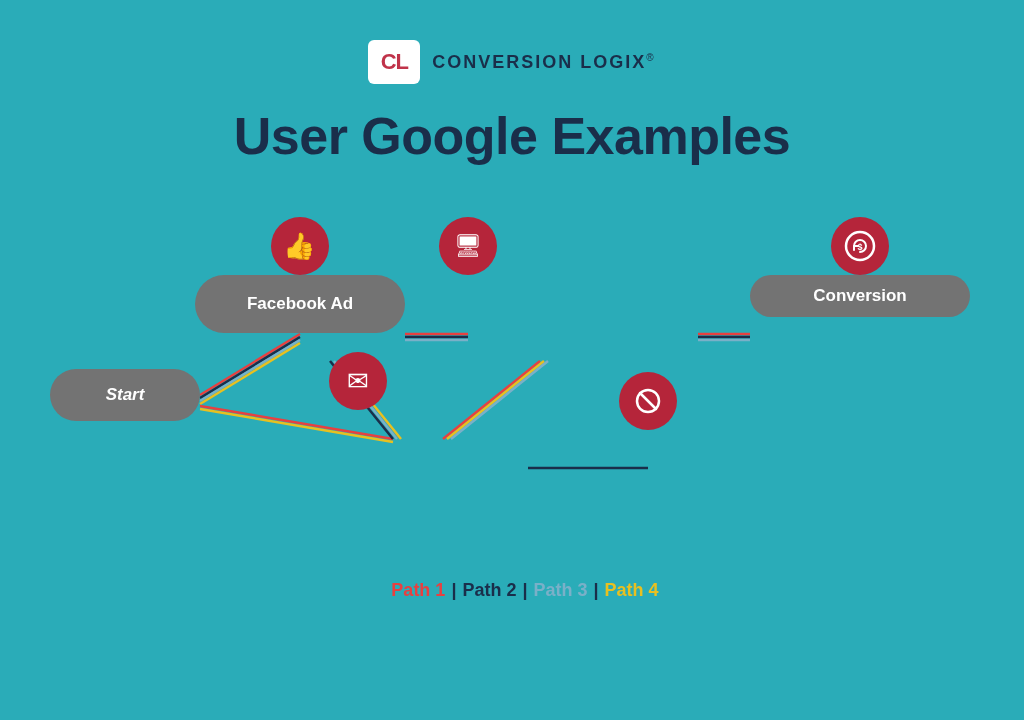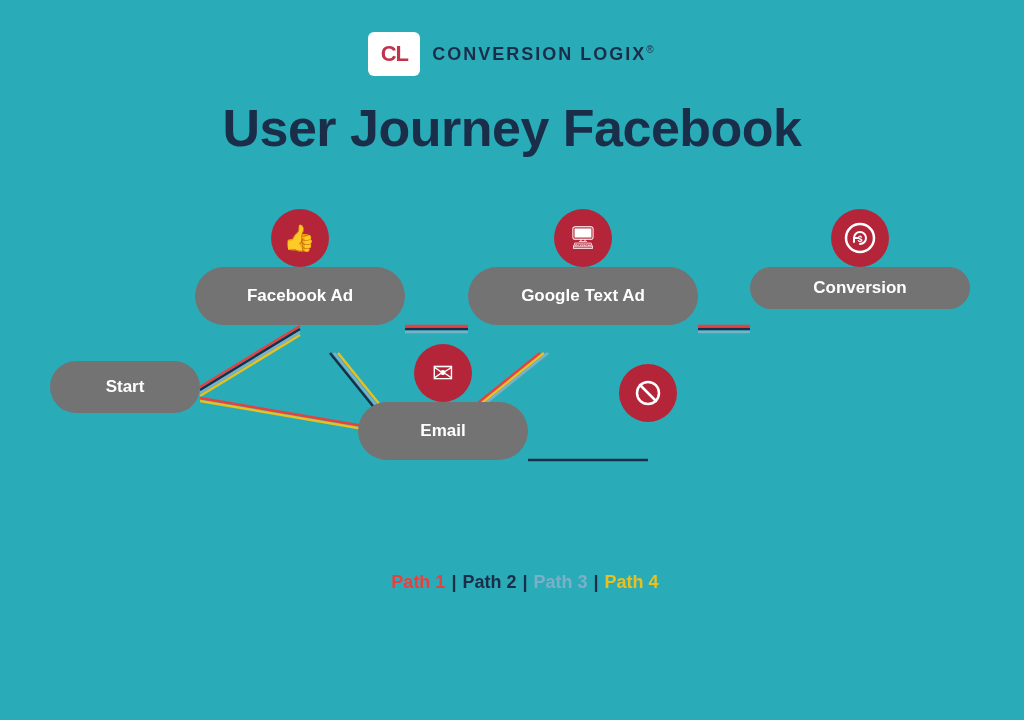--- a/index.html
+++ b/index.html
@@ -10,21 +10,21 @@
       font-family: 'Arial', sans-serif;
       overflow: hidden;
       position: relative;
     }
 
     
     .header {
       display: flex;
       justify-content: center;
       align-items: center;
-      padding-top: 32px;
+      padding-top: 40px;
       gap: 12px;
     }
     .logo-box {
       background: white;
       border-radius: 6px;
       width: 52px;
       height: 44px;
       display: flex;
       align-items: center;
       justify-content: center;
@@ -177,20 +177,21 @@
       width: 185px;
       height: 58px;
       font-size: 17px;
       margin-top: 29px;
     }
 
     
     .node-start {
       left: 50px;
       top: 183px;
+      font-style: italic;
     }
 
     
     .legend {
       display: flex;
       justify-content: center;
       align-items: center;
       gap: 0;
       margin-top: 14px;
       font-size: 18px;
@@ -215,21 +216,21 @@
   <div class="logo-box">
     <span class="logo-cl">CL</span>
   </div>
   <div>
     <span class="logo-text">
       <span>CONVERSION LOGIX</span><sup>®</sup>
     </span>
   </div>
 </div>
 
-<h1 class="main-title">User Journey Facebook</h1>
+<h1 class="main-title">User Google Examples</h1>
 
 <div class="diagram">
 
   <svg class="arrows-svg" viewBox="0 0 1024 380">
 
     <line x1="200" y1="209" x2="300" y2="148" stroke="#e84040" stroke-width="2.5"></line>
 
     <line x1="200" y1="212" x2="300" y2="151" stroke="#1a2e4a" stroke-width="2.5"></line>
 
     <line x1="200" y1="215" x2="300" y2="154" stroke="#7ab0c8" stroke-width="2.5"></line>
@@ -266,41 +267,39 @@
     <div class="node-circle">
       <span class="node-icon">👍</span>
     </div>
     <div class="node-pill">Facebook Ad</div>
   </div>
 
   <div class="node node-google">
     <div class="node-circle">
       <span class="node-icon" style="font-size:22px;">🖥</span>
     </div>
-    <div class="node-pill">Google Text Ad</div>
   </div>
 
   <div class="node node-conversion">
     <div class="node-circle">
 
       <svg width="32" height="32" viewBox="0 0 32 32">
         <circle cx="16" cy="16" r="14" fill="none" stroke="white" stroke-width="2.5"></circle>
         <path d="M10 16 A6 6 0 1 1 16 22" fill="none" stroke="white" stroke-width="2" stroke-linecap="round"></path>
         <polyline points="10,20 10,16 14,16" fill="none" stroke="white" stroke-width="2" stroke-linecap="round" stroke-linejoin="round"></polyline>
         <text x="16" y="20" text-anchor="middle" font-size="9" fill="white" font-weight="bold">$</text>
       </svg>
     </div>
     <div class="node-pill">Conversion</div>
   </div>
 
   <div class="node node-email">
     <div class="node-circle">
       <span class="node-icon">✉</span>
     </div>
-    <div class="node-pill">Email</div>
   </div>
 
   <div class="node node-null">
     <div class="node-circle">
 
       <svg width="32" height="32" viewBox="0 0 32 32">
         <circle cx="16" cy="16" r="11" fill="none" stroke="white" stroke-width="2.5"></circle>
         <line x1="8" y1="8" x2="24" y2="24" stroke="white" stroke-width="2.5" stroke-linecap="round"></line>
       </svg>
     </div>

